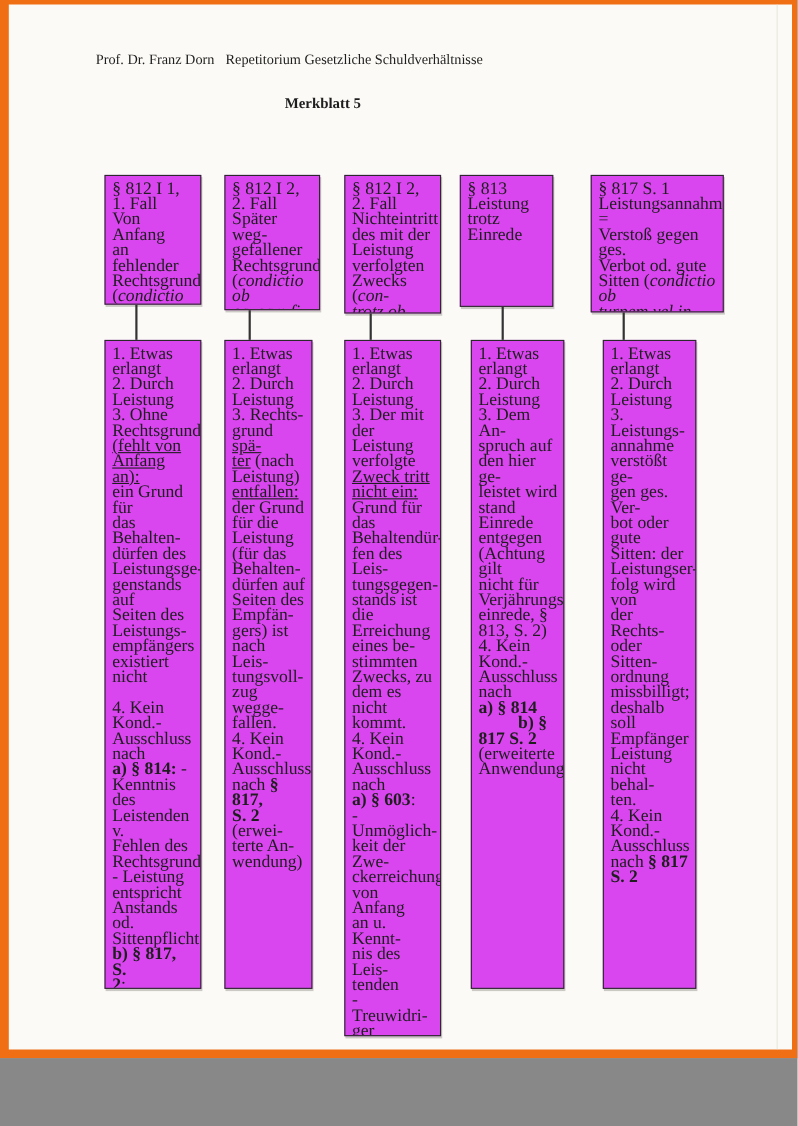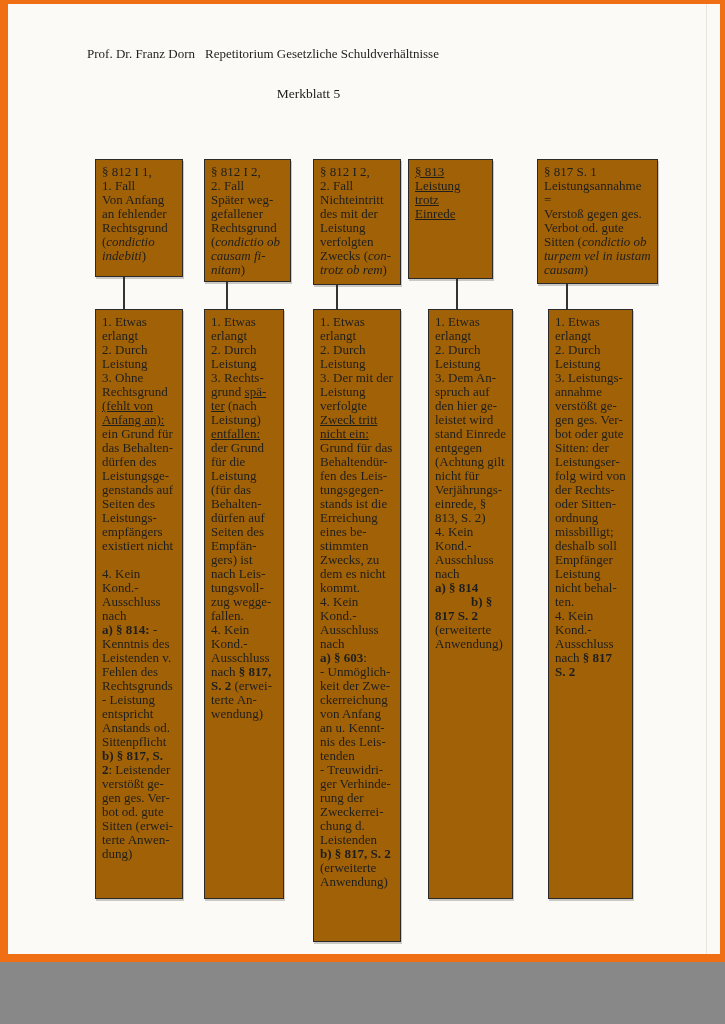--- a/index.html
+++ b/index.html
@@ -13,42 +13,42 @@
     border-width:4px 5px 8px 8px;
     font-family:"Liberation Serif","DejaVu Serif",serif;
     color:#1e1e1e;
     overflow:hidden;
   }
   .scanline{position:absolute;top:0;bottom:0;left:698px;width:1px;background:#eae6dc;}
   .byline{position:absolute;top:42px;left:0;width:725px;font-size:13px;}
   .byline .author{position:absolute;left:79px;white-space:nowrap;}
   .byline .course{position:absolute;left:197px;white-space:nowrap;}
   .title,.subtitle{
-    position:absolute;left:79px;width:443px;margin:0;
-    text-align:center;font-size:13.5px;font-weight:normal;
+    position:absolute;left:64px;width:443px;margin:0;
+    text-align:center;font-size:13.5px;font-weight:bold;
   }
   .title{top:82px;}
   .subtitle{top:109px;}
   .box{
     position:absolute;
     box-sizing:border-box;
     border:1px solid #2a2a2a;
     box-shadow:1px 2px 0 rgba(60,55,45,.25);
-    background:#a16207;
-    font-size:13px;
+    background:#d946ef;
+    font-size:16px;
     line-height:14px;
     padding:5px 5px 4px 6px;
     white-space:pre-line;
     overflow:hidden;
   }
   
   .b1{left:87px;top:155px;width:88px;height:118px;}
   .b2{left:196px;top:155px;width:87px;height:123px;}
   .b3{left:305px;top:155px;width:88px;height:126px;}
-  .b4{left:400px;top:155px;width:85px;height:120px;text-decoration:underline;}
+  .b4{left:410px;top:155px;width:85px;height:120px;}
   .b5{left:529px;top:155px;width:121px;height:125px;}
   
   .conn{position:absolute;width:2px;background:#333;}
   .k1{left:115px;top:273px;height:32px;}
   .k2{left:218px;top:278px;height:27px;}
   .k3{left:328px;top:281px;height:24px;}
   .k4{left:448px;top:275px;height:30px;}
   .k5{left:558px;top:280px;height:25px;}
   
   .c1{left:87px;top:305px;width:88px;height:590px;}

